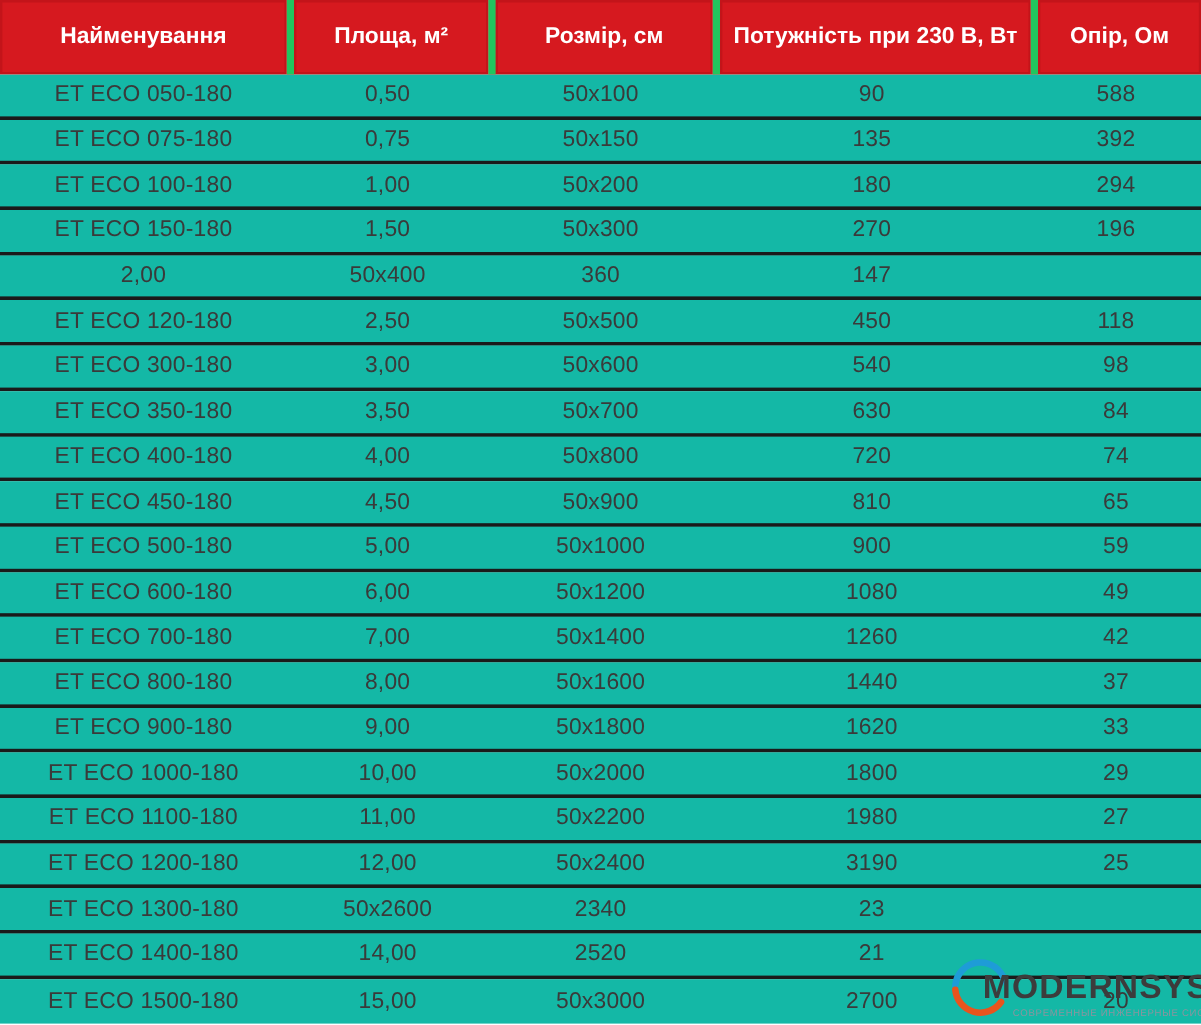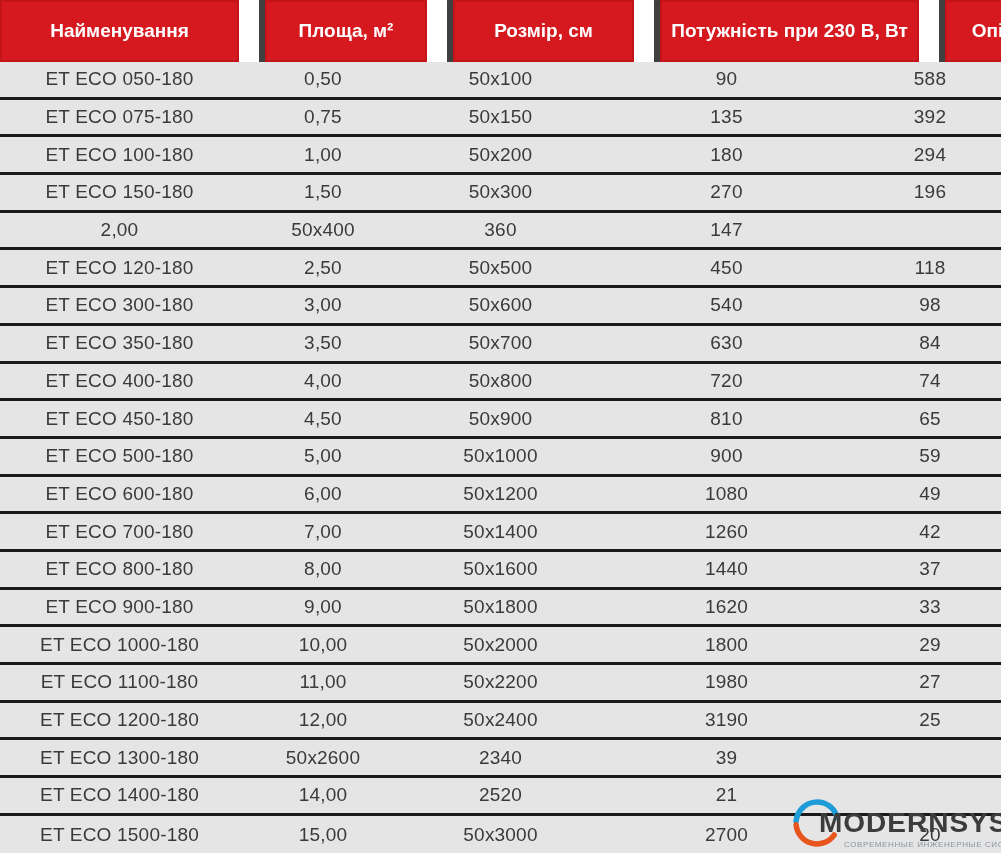--- a/index.html
+++ b/index.html
@@ -14,47 +14,46 @@
     position: relative;
     overflow: hidden;
   }
   .table {
     width: 1001px;
   }
   .thead {
     display: grid;
     grid-template-columns: 239px 168px 187px 265px 142px;
     height: 62px;
-    gap: 20px;
   }
   .th {
     background: #d6191f;
     color: #ffffff;
     display: flex;
     align-items: center;
     justify-content: center;
     font-weight: bold;
     font-size: 19px;
     text-align: center;
     box-sizing: border-box;
     box-shadow: inset 0 0 0 2px rgba(110, 0, 5, 0.18);
     line-height: 1.1;
     padding: 0 6px;
   }
   .th + .th {
-    border-left: 6px solid #404040;
+    border-left: 6px solid #22c55e;
   }
   .tbody .row {
     display: grid;
     grid-template-columns: 239px 168px 187px 265px 142px;
     height: 37.7px;
     box-sizing: border-box;
     border-bottom: 3px solid #1a1a1a;
     align-items: center;
-    background: #e5e5e5;
+    background: #14b8a6;
   }
   .tbody .row:last-child {
     border-bottom: none;
   }
   .cell {
     text-align: center;
     font-size: 19px;
     color: #3a3a3a;
     letter-spacing: 0.2px;
     white-space: nowrap;
@@ -247,21 +246,21 @@
     <div class="cell">12,00</div>
     <div class="cell">50x2400</div>
     <div class="cell">3190</div>
     <div class="cell">25</div>
   </div>
 
   <div class="row">
     <div class="cell">ET ECO 1300-180</div>
     <div class="cell">50x2600</div>
     <div class="cell">2340</div>
-    <div class="cell">39</div>
+    <div class="cell">23</div>
   </div>
 
   <div class="row">
     <div class="cell">ET ECO 1400-180</div>
     <div class="cell">14,00</div>
     <div class="cell">2520</div>
     <div class="cell">21</div>
   </div>
 
   <div class="row">

